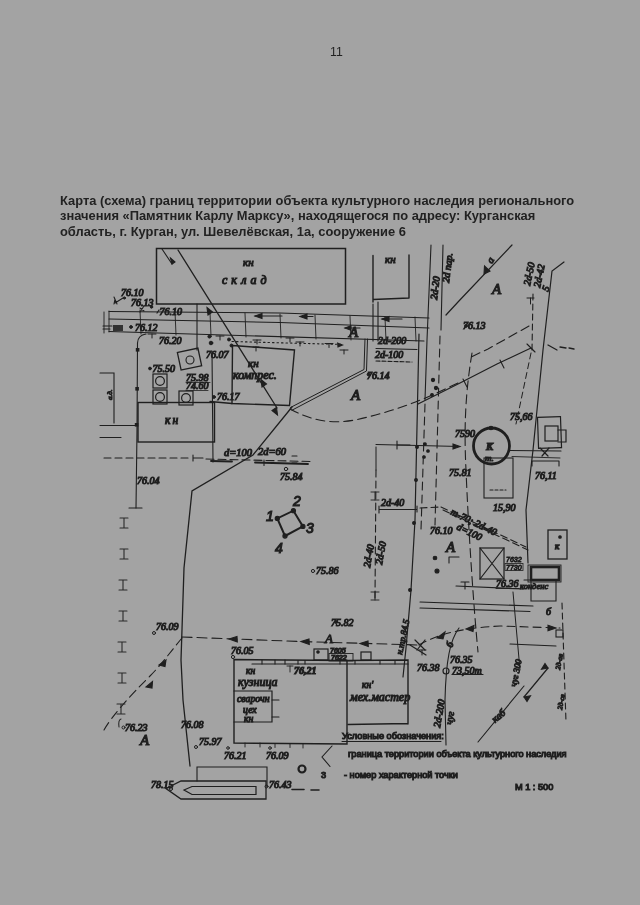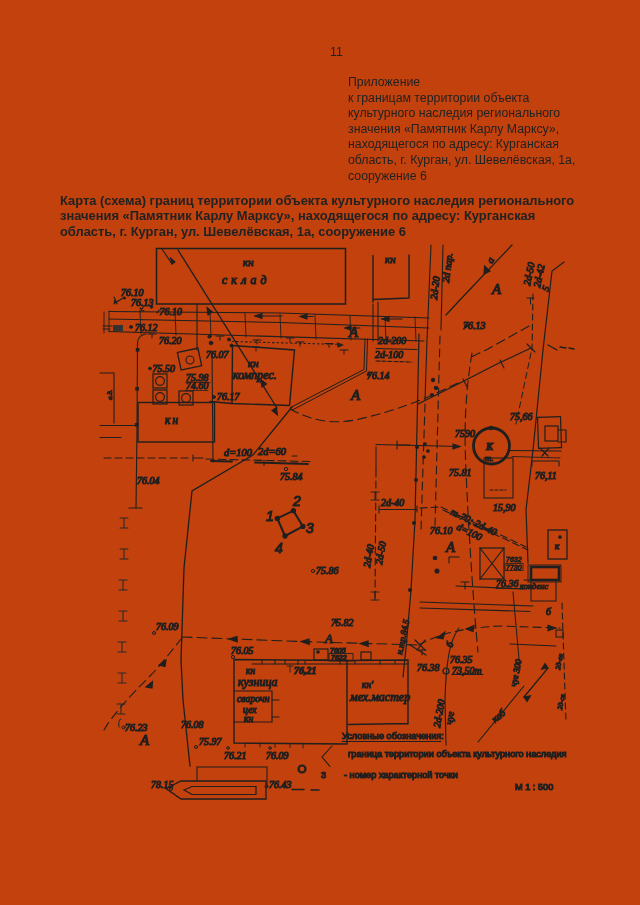--- a/index.html
+++ b/index.html
@@ -1,27 +1,26 @@
 <!DOCTYPE html>
 <html><head>
 <meta charset="utf-8">
 <style>
   html,body{margin:0;padding:0;background:#fff;}
-  #page{position:relative;width:640px;height:905px;background:#c2410c;overflow:hidden;
+  #page{position:relative;width:640px;height:905px;background:#a3a3a3;overflow:hidden;
         font-family:"Liberation Sans",sans-serif;color:#1c1c1c;}
   .hdr{position:absolute;line-height:15.6px;font-size:12.3px;color:#222;}
   svg text{fill:#1f1f1f;}
 </style>
 </head>
 <body>
 <div id="page">
 
 <div class="hdr" style="left:330px;top:45px;">11</div>
 
-<div class="hdr" style="left:348px;top:75px;width:250px;">Приложение<br>к границам территории объекта<br>культурного наследия регионального<br>значения «Памятник Карлу Марксу»,<br>находящегося по адресу: Курганская<br>область, г. Курган, ул. Шевелёвская, 1а,<br>сооружение 6</div>
 
 <div class="hdr" style="left:60px;top:193px;width:560px;font-weight:bold;line-height:15.4px;font-size:12.9px;">Карта (схема) границ территории объекта культурного наследия регионального<br>значения «Памятник Карлу Марксу», находящегося по адресу: Курганская<br>область, г. Курган, ул. Шевелёвская, 1а, сооружение 6</div>
 
 <svg width="640" height="905" viewBox="0 0 640 905" style="position:absolute;left:0;top:0;" fill="none" stroke="#1f1f1f" stroke-width="1.1" stroke-linecap="round">
 
 <g>
   <rect x="156.5" y="248.5" width="189" height="55.5" stroke-width="1.5"></rect>
   <text x="243" y="266" font-size="11" font-family="Liberation Serif" font-style="italic">кн</text>
   <text x="222" y="284" font-size="12" font-family="Liberation Serif" font-style="italic" letter-spacing="4">склад</text>
 </g>

